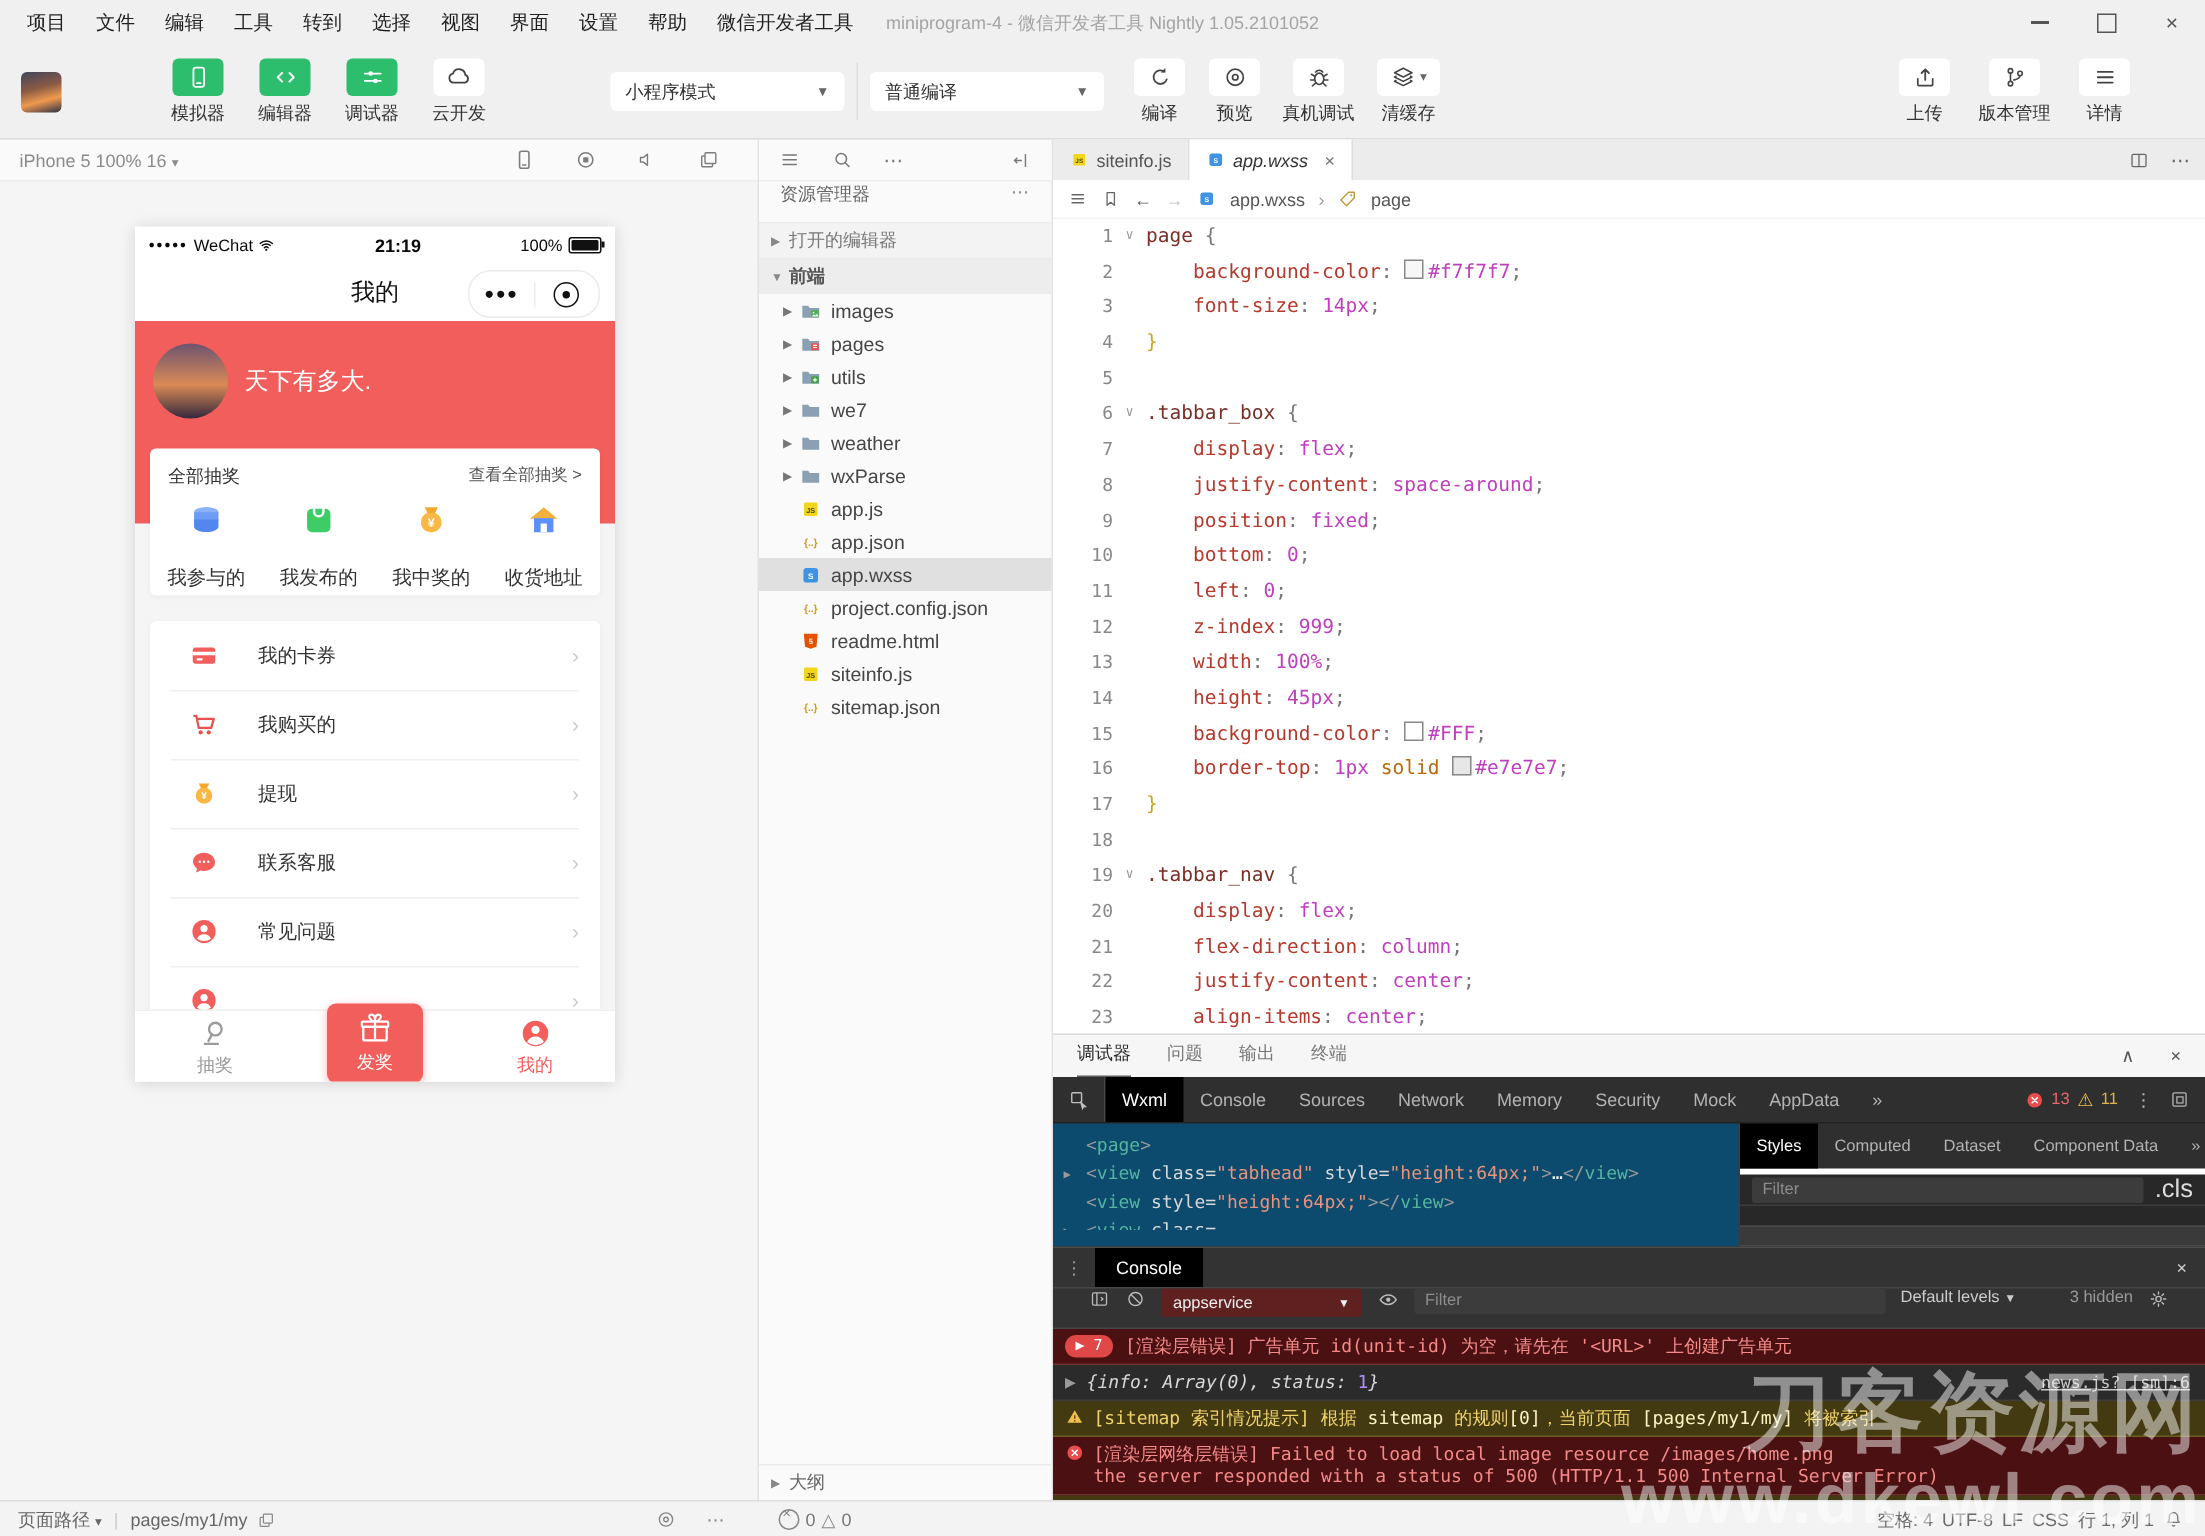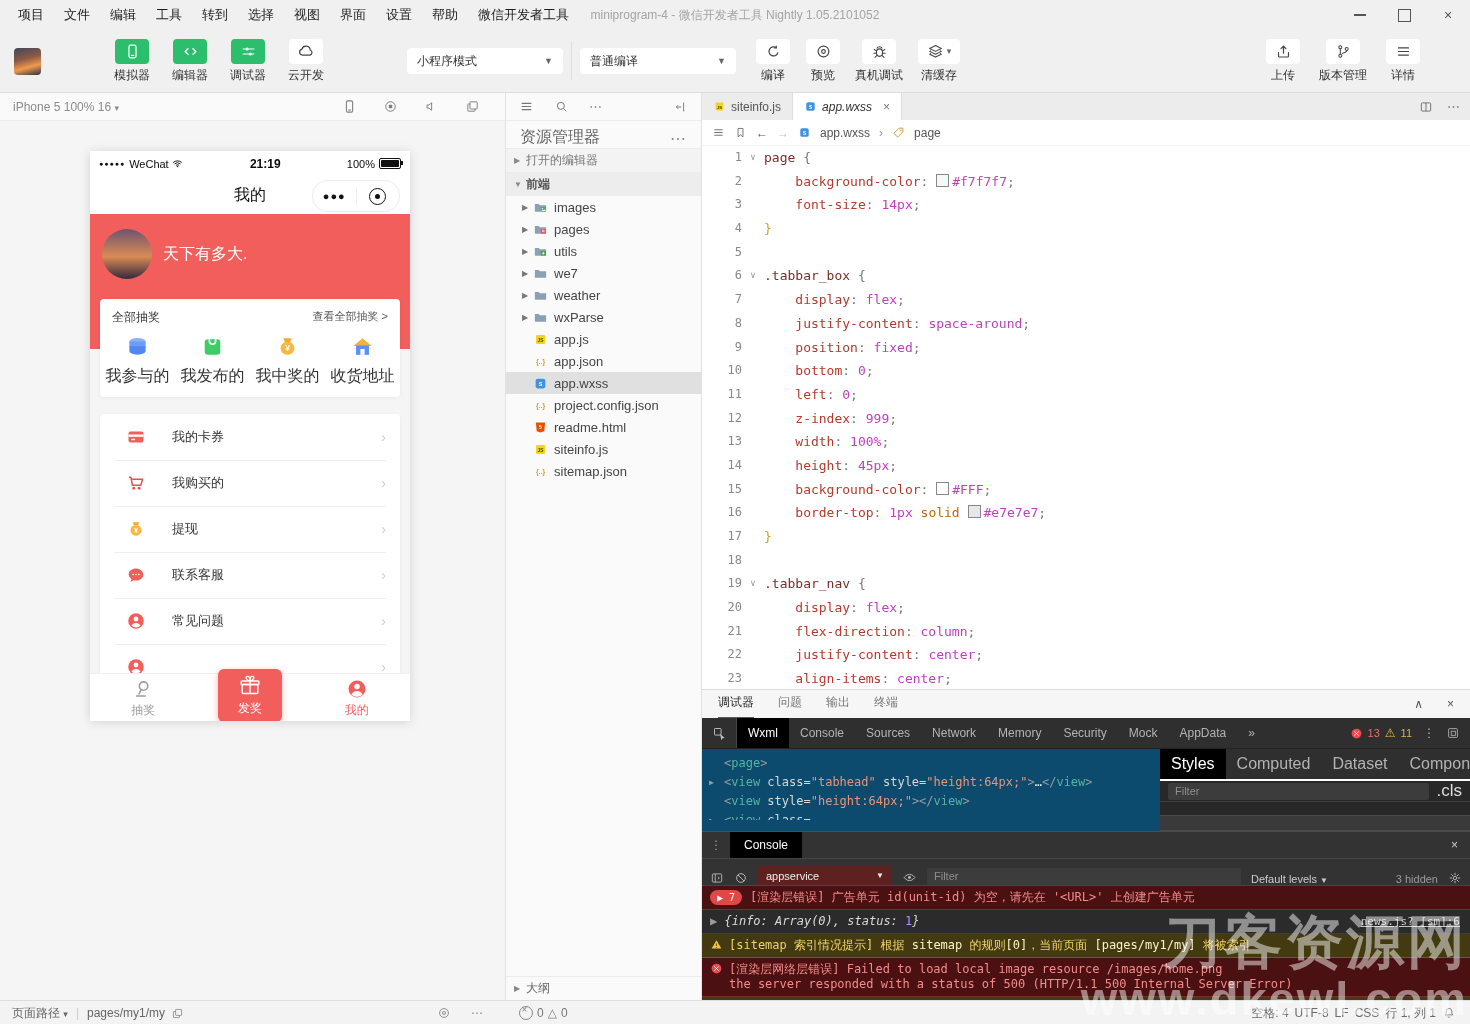--- a/index.html
+++ b/index.html
@@ -59,39 +59,39 @@
   .p-red{height:135px;background:#f25e5b}
   .p-avatar{position:absolute;left:12px;top:15px;width:50px;height:50px;border-radius:50%;background:linear-gradient(180deg,#6d5370 0%,#d98a55 55%,#33283d 100%)}
   .p-nick{position:absolute;left:73px;top:30px;color:#fff;font-size:16px}
   .pcard{position:absolute;left:10px;width:300px;background:#fff;border-radius:4px;box-shadow:0 1px 4px rgba(0,0,0,.05)}
   .card1{top:85px;height:98px}
   .card1 .row1{display:flex;justify-content:space-between;padding:10px 12px 4px;font-size:12px;color:#333}
   .card1 .more{color:#555;font-size:11px;cursor:pointer}
   .licons{display:flex;padding-top:4px}
   .licons .li{flex:1;display:flex;flex-direction:column;align-items:center;cursor:pointer}
   .licons .li .ic{width:25px;height:25px}
-  .licons .li .t{font-size:16px;color:#333;margin-top:7px}
+  .licons .li .t{font-size:13px;color:#333;margin-top:17px}
   .card2{top:200px}
   .mitem{height:46px;display:flex;align-items:center;padding:0 14px;cursor:pointer;position:relative}
   .mitem+.mitem:before{content:"";position:absolute;left:14px;right:14px;top:0;height:1px;background:#f0f0f0}
   .mitem .ic{width:20px;height:20px;margin-left:12px}
   .mitem .t{margin-left:26px;font-size:13px;color:#333}
   .mitem .ch{margin-left:auto;color:#ccc;font-size:14px}
   .p-tabbar{position:absolute;left:0;right:0;top:459px;height:48px;background:#fff;border-top:1px solid #f0f0f0;display:flex}
   .ptab{flex:1;display:flex;flex-direction:column;align-items:center;justify-content:center;font-size:12px;color:#9b9b9b;cursor:pointer}
   .ptab .ic{width:22px;height:22px;margin-bottom:2px}
   .ptab.me{color:#f25e5b}
   .ptab-gift{position:absolute;left:128px;top:-5px;width:64px;height:53px;background:#f25e5b;border-radius:6px;display:flex;flex-direction:column;align-items:center;justify-content:center;color:#fff;font-size:12px;cursor:pointer;box-shadow:0 2px 6px rgba(242,94,91,.45)}
   .ptab-gift .ic{width:24px;height:24px;margin-bottom:2px}
 
   
   .tree{width:195px;background:#fafafa;border-right:1px solid #e2e2e2;display:flex;flex-direction:column;font-size:13px;color:#454545}
   .tree-tb{height:27px;display:flex;align-items:center;padding:0 13px;gap:20px;color:#777;background:#fafafa;border-bottom:1px solid #ededed}
   .tree-tb .right{margin-left:auto}
-  .tree-title{height:27px;display:flex;align-items:flex-end;padding:0 14px;font-size:16px;color:#666}
+  .tree-title{height:27px;display:flex;align-items:flex-start;padding:0 14px;font-size:12px;color:#666}
   .tree-title .more{margin-left:auto;color:#888;letter-spacing:1px}
   .sec{height:23px;display:flex;align-items:center;padding:0 8px;font-size:12px;color:#777;background:#f3f3f3;border-top:1px solid #ebebeb;cursor:pointer}
   .sec .ar{width:12px;font-size:8px;color:#888}
   .sec.front{color:#555;font-weight:bold;background:#ededed}
   .titem{height:22px;display:flex;align-items:center;cursor:pointer}
   .titem .ar{width:11px;margin-left:16px;font-size:8px;color:#777}
   .titem.file .ar{visibility:hidden}
   .titem .fic{width:15px;height:15px;margin-right:6px}
   .titem.sel{background:#e0e0e0}
   .tree .spacer{flex:1}
@@ -133,33 +133,33 @@
   .dt-tabs .counts{margin-left:auto;display:flex;align-items:center;gap:5px;padding-right:10px}
   .dt-tabs .counts .ecnt{color:#e9696b;font-size:11px}
   .dt-tabs .counts .wcnt{color:#d9b44a;font-size:11px;margin-right:6px}
   .dt-main{flex:1;display:flex;min-height:0}
   .elements{width:445px;border-right:1px solid #3d3d3d;background:#0c4a6e;padding:5px 12px 0 0;font-family:"DejaVu Sans Mono",monospace;font-size:12px;line-height:19px;overflow:hidden}
   .xrow{padding-left:22px;white-space:nowrap;position:relative}
   .xrow .xar{position:absolute;left:7px;color:#9a9a9a;font-size:8px;top:0}
   .xrow.clip{height:9px;overflow:hidden}
   .xk-tb{color:#9a9a9a}.xk-tg{color:#55b5a0}.xk-at{color:#d8d8d8}.xk-st{color:#e8937c}.xk-tx{color:#eee}
   .styles{flex:1;background:#282828;display:flex;flex-direction:column;min-width:0}
-  .st-tabs{height:30px;display:flex;align-items:center;font-size:16px;color:#b3b3b3;background:#2f2f2f;border-bottom:2px solid #ffffff}
+  .st-tabs{height:30px;display:flex;align-items:center;font-size:11px;color:#b3b3b3;background:#2f2f2f;border-bottom:4px solid #ffffff}
   .st-filter{height:25px;display:flex;align-items:center;padding:0 8px;border-bottom:1px solid #3d3d3d;gap:8px}
   .st-filter .fin{flex:1;height:17px;line-height:17px;background:#3c3c3c;border-radius:2px;color:#8d8d8d;font-size:11px;padding:0 7px}
   .st-filter .cls{color:#ddd;font-size:17px}
   .st-band{height:20px;background:#3a3a3a;margin-top:13px;border-top:1px solid #4a4a4a;border-bottom:1px solid #4a4a4a}
 
   
   .consoled{height:168px;display:flex;flex-direction:column;background:#2b2b2b;border-top:1px solid #4c4c4c}
   .c-tabs{height:26px;display:flex;align-items:center;background:#333;font-size:12px;color:#bbb}
   .c-tabs .vd{padding:0 8px;color:#9a9a9a}
   .c-tab{background:#000;color:#fff;height:26px;line-height:26px;padding:0 14px;cursor:pointer}
   .c-tabs .cx{margin-left:auto;padding-right:12px;color:#cfcfcf;cursor:pointer}
-  .c-toolbar{height:26px;display:flex;align-items:flex-end;background:#333;border-top:1px solid #454545;border-bottom:1px solid #454545;padding:0 8px;gap:10px}
+  .c-toolbar{height:26px;display:flex;align-items:flex-start;background:#333;border-top:1px solid #454545;border-bottom:1px solid #454545;padding:0 24px;gap:10px}
   .c-toolbar .ctx{height:19px;display:flex;align-items:center;background:#5f2120;border-radius:2px;color:#eee;font-size:11px;padding:0 8px;gap:14px;width:118px;justify-content:space-between;cursor:pointer}
   .c-toolbar .fin{width:300px;height:17px;line-height:17px;background:#3c3c3c;border-radius:2px;color:#8d8d8d;font-size:11px;padding:0 7px}
   .c-toolbar .lvl{color:#ccc;font-size:11px;cursor:pointer}
   .c-toolbar .hid{margin-left:auto;color:#9a9a9a;font-size:11px}
   .c-msgs{flex:1;overflow:hidden;font-family:"DejaVu Sans Mono",monospace;font-size:12px}
   .msg{display:flex;align-items:flex-start;padding:4px 10px 4px 8px;line-height:15px}
   .msg.error{background:#4b1112;color:#f48a8a;border-bottom:1px solid #743030}
   .msg.warn{background:#433a12;color:#f0d26b;border-bottom:1px solid #6b5d20}
   .msg.log{color:#d6d6d6;border-bottom:1px solid #3c3c3c}
   .msg .mi{width:14px;height:14px;margin-right:6px;flex:none;margin-top:0}

